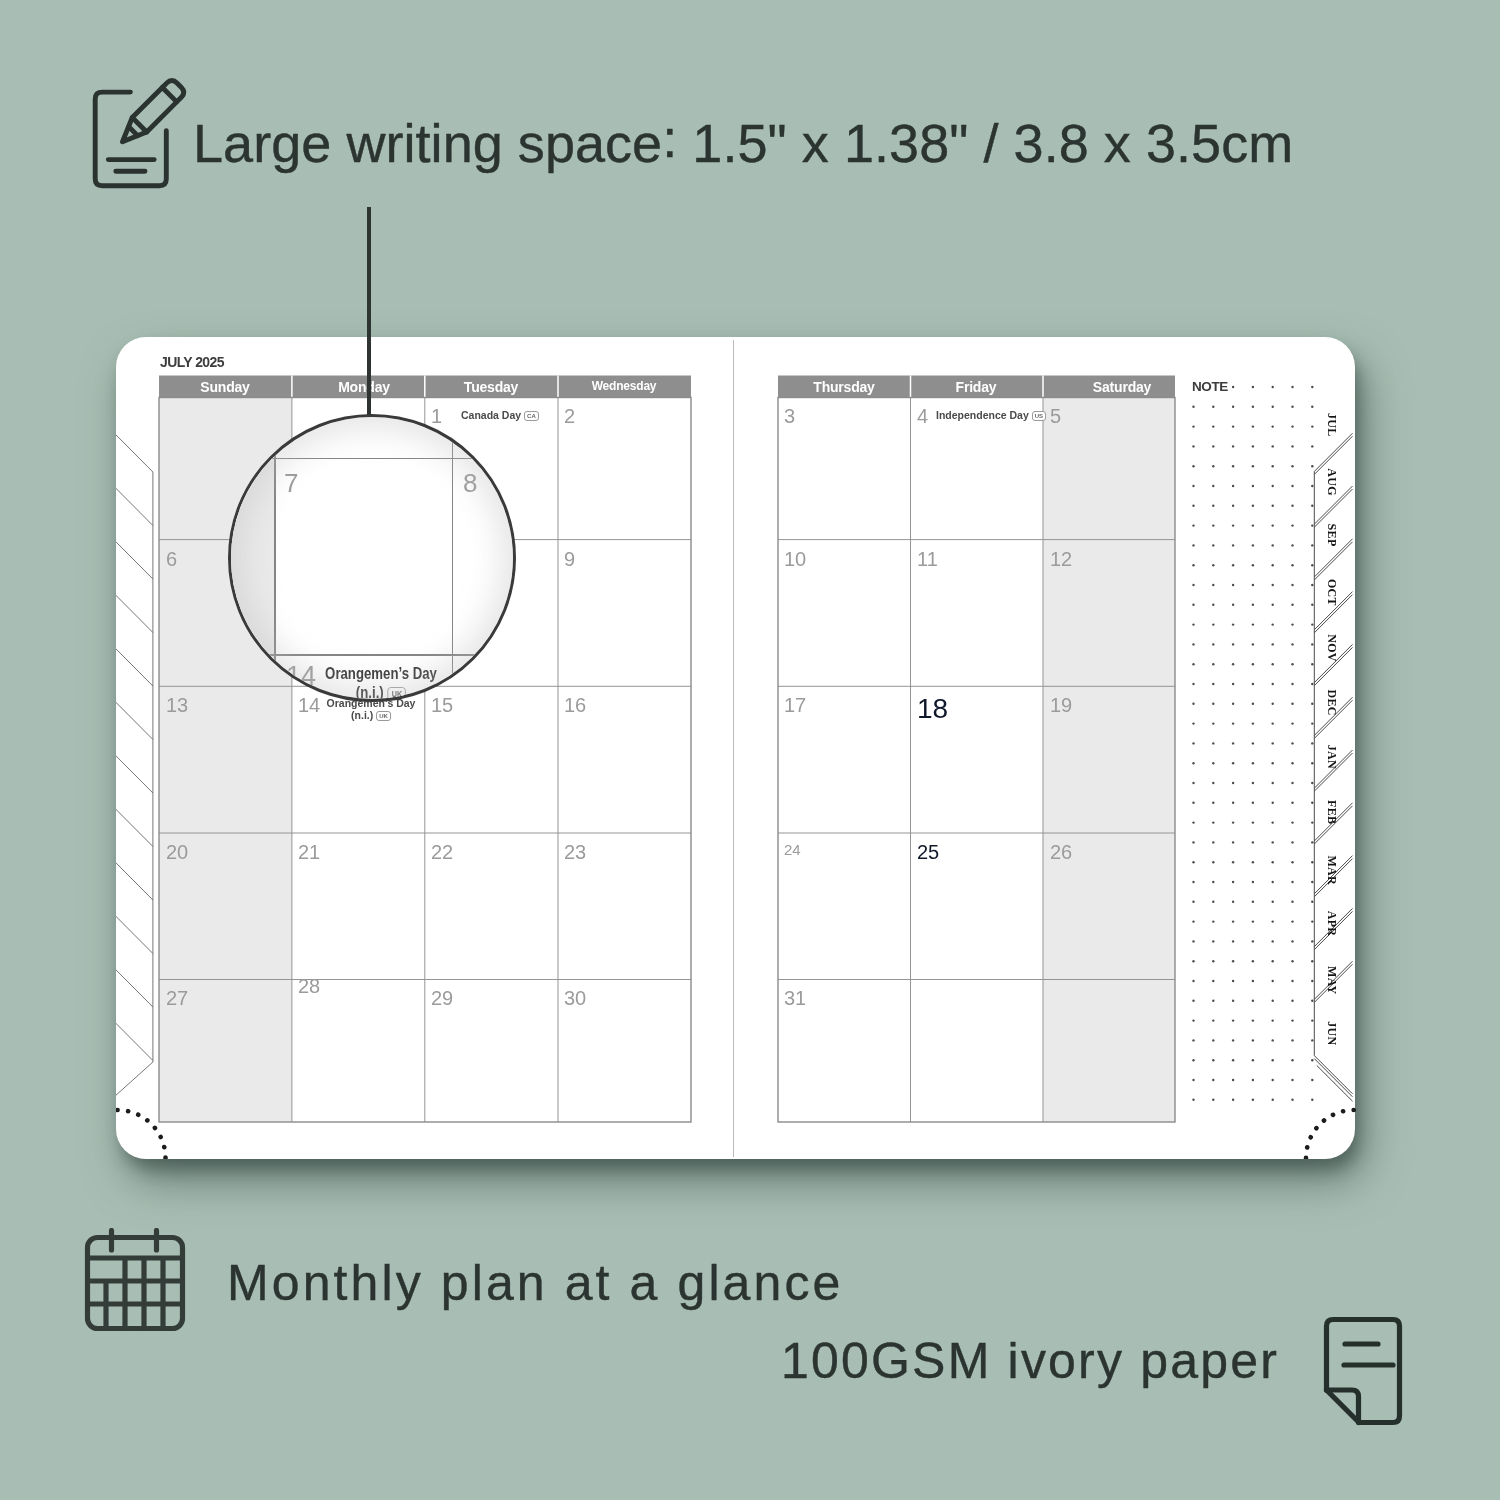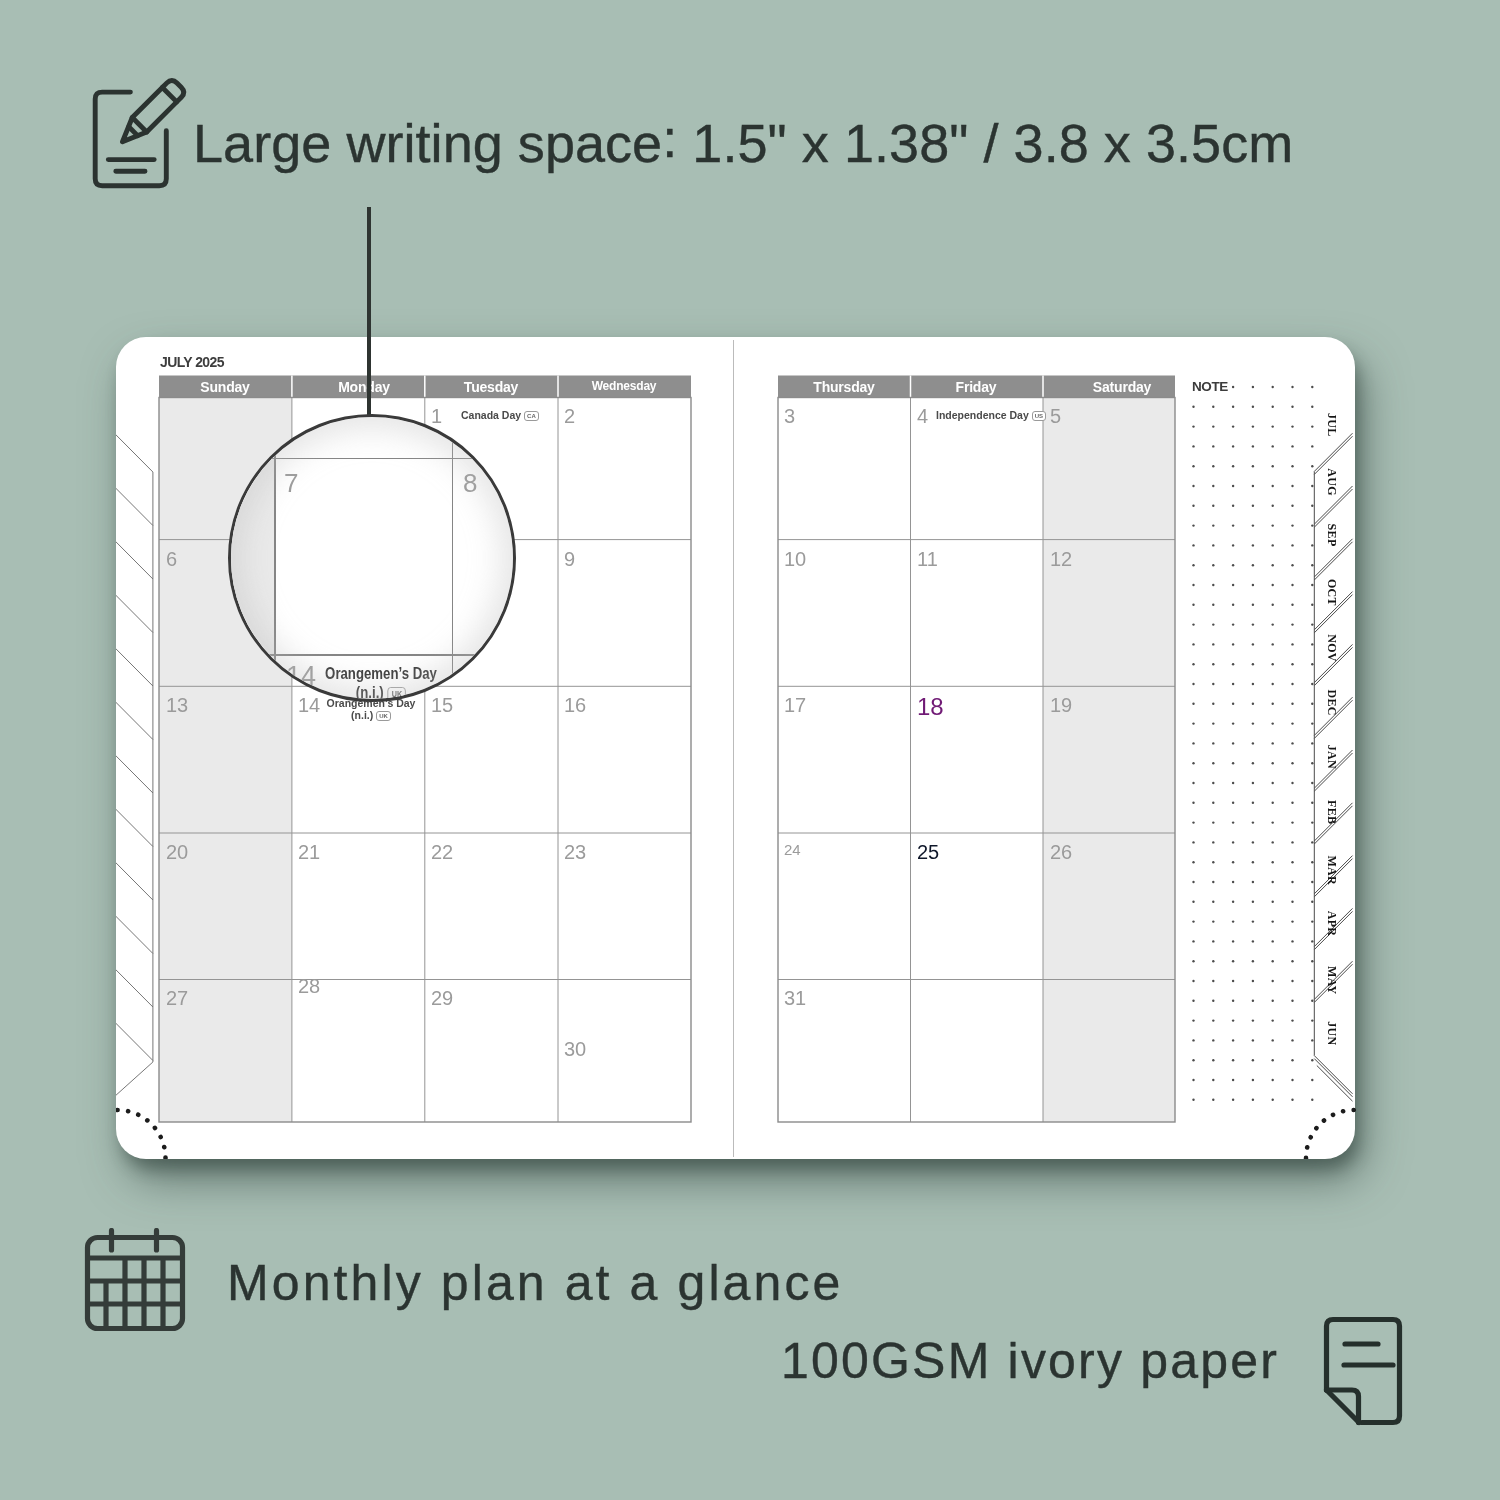--- a/index.html
+++ b/index.html
@@ -385,29 +385,29 @@
 <div style="position:absolute;left:298px;top:695px;font-size:20px;color:#9b9b9b;line-height:1">14</div>
 <div style="position:absolute;left:431px;top:695px;font-size:20px;color:#9b9b9b;line-height:1">15</div>
 <div style="position:absolute;left:564px;top:695px;font-size:20px;color:#9b9b9b;line-height:1">16</div>
 <div style="position:absolute;left:166px;top:842px;font-size:20px;color:#9b9b9b;line-height:1">20</div>
 <div style="position:absolute;left:298px;top:842px;font-size:20px;color:#9b9b9b;line-height:1">21</div>
 <div style="position:absolute;left:431px;top:842px;font-size:20px;color:#9b9b9b;line-height:1">22</div>
 <div style="position:absolute;left:564px;top:842px;font-size:20px;color:#9b9b9b;line-height:1">23</div>
 <div style="position:absolute;left:166px;top:988px;font-size:20px;color:#9b9b9b;line-height:1">27</div>
 <div style="position:absolute;left:298px;top:976px;font-size:20px;color:#9b9b9b;line-height:1">28</div>
 <div style="position:absolute;left:431px;top:988px;font-size:20px;color:#9b9b9b;line-height:1">29</div>
-<div style="position:absolute;left:564px;top:1039px;font-size:20px;color:#9b9b9b;line-height:1">30</div>
+<div style="position:absolute;left:564px;top:988px;font-size:20px;color:#9b9b9b;line-height:1">30</div>
 <div style="position:absolute;left:784px;top:406px;font-size:20px;color:#9b9b9b;line-height:1">3</div>
 <div style="position:absolute;left:917px;top:406px;font-size:20px;color:#9b9b9b;line-height:1">4</div>
 <div style="position:absolute;left:1050px;top:406px;font-size:20px;color:#9b9b9b;line-height:1">5</div>
 <div style="position:absolute;left:784px;top:549px;font-size:20px;color:#9b9b9b;line-height:1">10</div>
 <div style="position:absolute;left:917px;top:549px;font-size:20px;color:#9b9b9b;line-height:1">11</div>
 <div style="position:absolute;left:1050px;top:549px;font-size:20px;color:#9b9b9b;line-height:1">12</div>
 <div style="position:absolute;left:784px;top:695px;font-size:20px;color:#9b9b9b;line-height:1">17</div>
-<div style="position:absolute;left:917px;top:695px;font-size:24px;color:#701a75;line-height:1">18</div>
+<div style="position:absolute;left:917px;top:695px;font-size:28px;color:#0f172a;line-height:1">18</div>
 <div style="position:absolute;left:1050px;top:695px;font-size:20px;color:#9b9b9b;line-height:1">19</div>
 <div style="position:absolute;left:784px;top:842px;font-size:15px;color:#9b9b9b;line-height:1">24</div>
 <div style="position:absolute;left:917px;top:842px;font-size:20px;color:#0f172a;line-height:1">25</div>
 <div style="position:absolute;left:1050px;top:842px;font-size:20px;color:#9b9b9b;line-height:1">26</div>
 <div style="position:absolute;left:784px;top:988px;font-size:20px;color:#9b9b9b;line-height:1">31</div>
 <div style="position:absolute;left:461px;top:409px;font-size:10.5px;font-weight:bold;color:#4a4a4a;white-space:nowrap">Canada Day<span style="display:inline-block;vertical-align:1px;border:1px solid #9a9a9a;border-radius:3px;font-size:6px;line-height:1;padding:1px 2px;color:#666;margin-left:3px;background:#fff">CA</span></div>
 <div style="position:absolute;left:936px;top:409px;font-size:10.5px;font-weight:bold;color:#4a4a4a;white-space:nowrap">Independence Day<span style="display:inline-block;vertical-align:1px;border:1px solid #9a9a9a;border-radius:3px;font-size:6px;line-height:1;padding:1px 2px;color:#666;margin-left:3px;background:#fff">US</span></div>
 <div style="position:absolute;left:291px;top:697px;width:160px;text-align:center;font-size:10.5px;font-weight:bold;color:#4a4a4a;line-height:12px">Orangemen’s Day<br>(n.i.)<span style="display:inline-block;vertical-align:1px;border:1px solid #9a9a9a;border-radius:3px;font-size:6px;line-height:1;padding:1px 2px;color:#666;margin-left:3px;background:#fff">UK</span></div>
 
 <div style="position:absolute;left:228px;top:414px;width:288px;height:288px;border-radius:50%;border:3px solid #3a3a3a;background:#fff;overflow:hidden;z-index:6;box-sizing:border-box">

